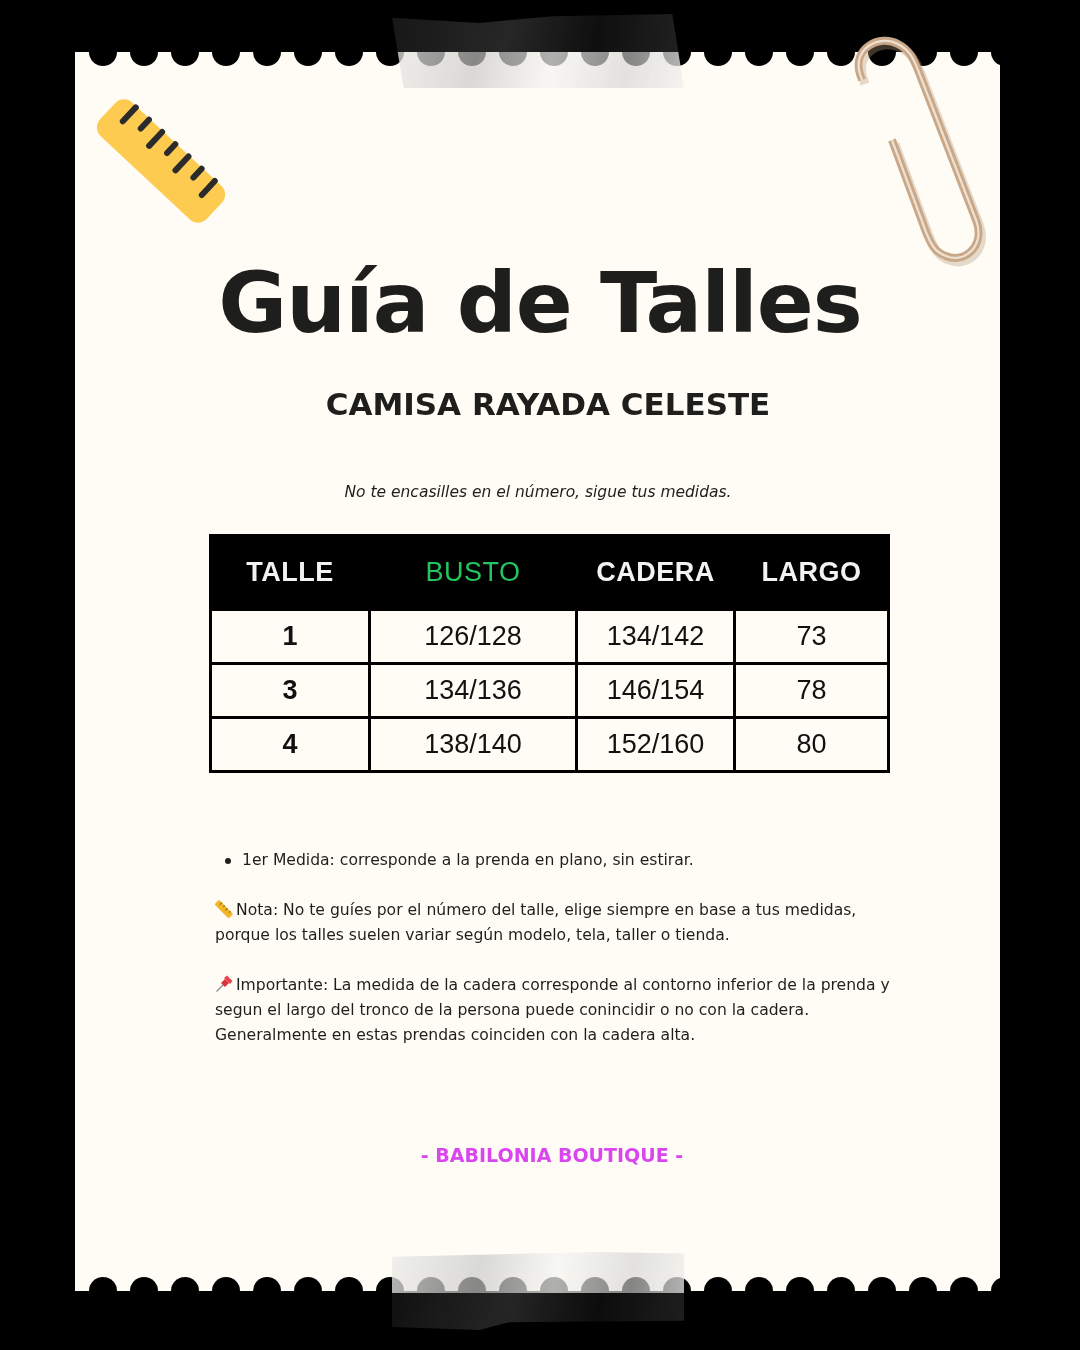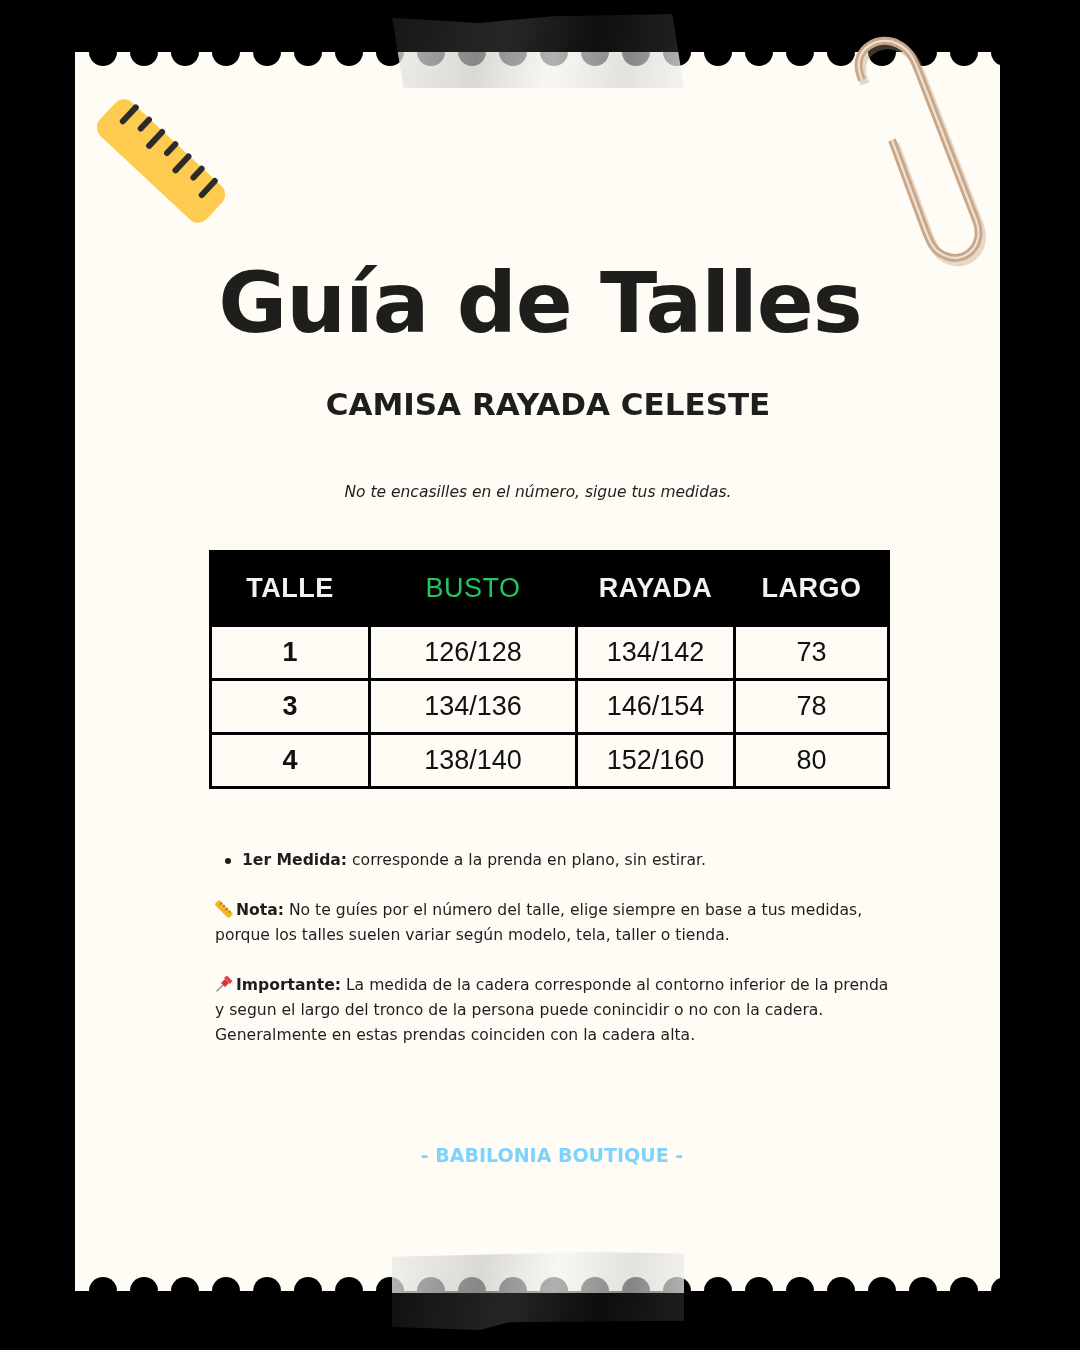--- a/index.html
+++ b/index.html
@@ -48,47 +48,46 @@
   }
   .tagline {
     position: absolute; left: 0; top: 483px; width: 1076px; text-align: center;
     font-family: "DejaVu Sans", sans-serif; font-style: italic; font-size: 15.5px; color: #1e1e1c;
   }
 
   table.sizes {
     position: absolute; left: 209px; top: 534px; width: 678px;
     border-collapse: collapse; table-layout: fixed;
     font-family: "Liberation Sans", sans-serif;
-    margin-top: 16px;
   }
   table.sizes th {
     background: #000; color: #f2f2f2; height: 74px; font-size: 27px; font-weight: bold;
     text-align: center; border: 3px solid #000; letter-spacing: .5px;
   }
   table.sizes th.light { font-weight: normal; color: #22c55e; }
   table.sizes td {
     height: 54px; border: 3px solid #000; text-align: center; font-size: 27px; color: #111;
     background: #fefcf5;
   }
   table.sizes td.talle { font-weight: bold; }
 
   .notes {
     position: absolute; left: 215px; top: 848px; width: 680px;
     font-family: "DejaVu Sans", sans-serif; font-size: 15.6px; line-height: 25px; color: #1e1e1c;
   }
   .notes ul { list-style: none; margin-bottom: 25px; }
   .notes li { position: relative; padding-left: 27px; }
   .notes li::before { content: ""; position: absolute; left: 10px; top: 10px; width: 6px; height: 6px; border-radius: 50%; background: #1e1e1c; }
   .notes p { margin-bottom: 25px; }
-  .notes b { font-weight: bold; }
+  .notes b { font-weight: normal; }
   .emoji { display: inline-block; width: 18px; height: 18px; vertical-align: -3px; margin-right: 3px; }
 
   .footer {
     position: absolute; left: 0; top: 1144px; width: 1076px; text-align: center;
-    font-family: "DejaVu Sans", sans-serif; font-weight: bold; font-size: 19px; color: #7dd3fc; padding-left: 28px;
+    font-family: "DejaVu Sans", sans-serif; font-weight: bold; font-size: 19px; color: #d946ef; padding-left: 28px;
   }
 </style>
 </head>
 <body>
 
 <div class="paper"></div>
 <div class="scallops top" id="scTop">
     <span style="left: 14px;"></span>
     <span style="left: 55px;"></span>
     <span style="left: 96px;"></span>
@@ -171,21 +170,21 @@
   <colgroup>
     <col style="width:159px">
       <col style="width:207px">
       <col style="width:158px">
       <col style="width:154px">
   </colgroup>
   <thead>
     <tr>
       <th>TALLE</th>
       <th class="light">BUSTO</th>
-      <th>RAYADA</th>
+      <th>CADERA</th>
       <th>LARGO</th>
     </tr>
   </thead>
   <tbody>
     <tr>
       <td class="talle">1</td>
       <td>126/128</td>
       <td>134/142</td>
       <td>73</td>
     </tr>

